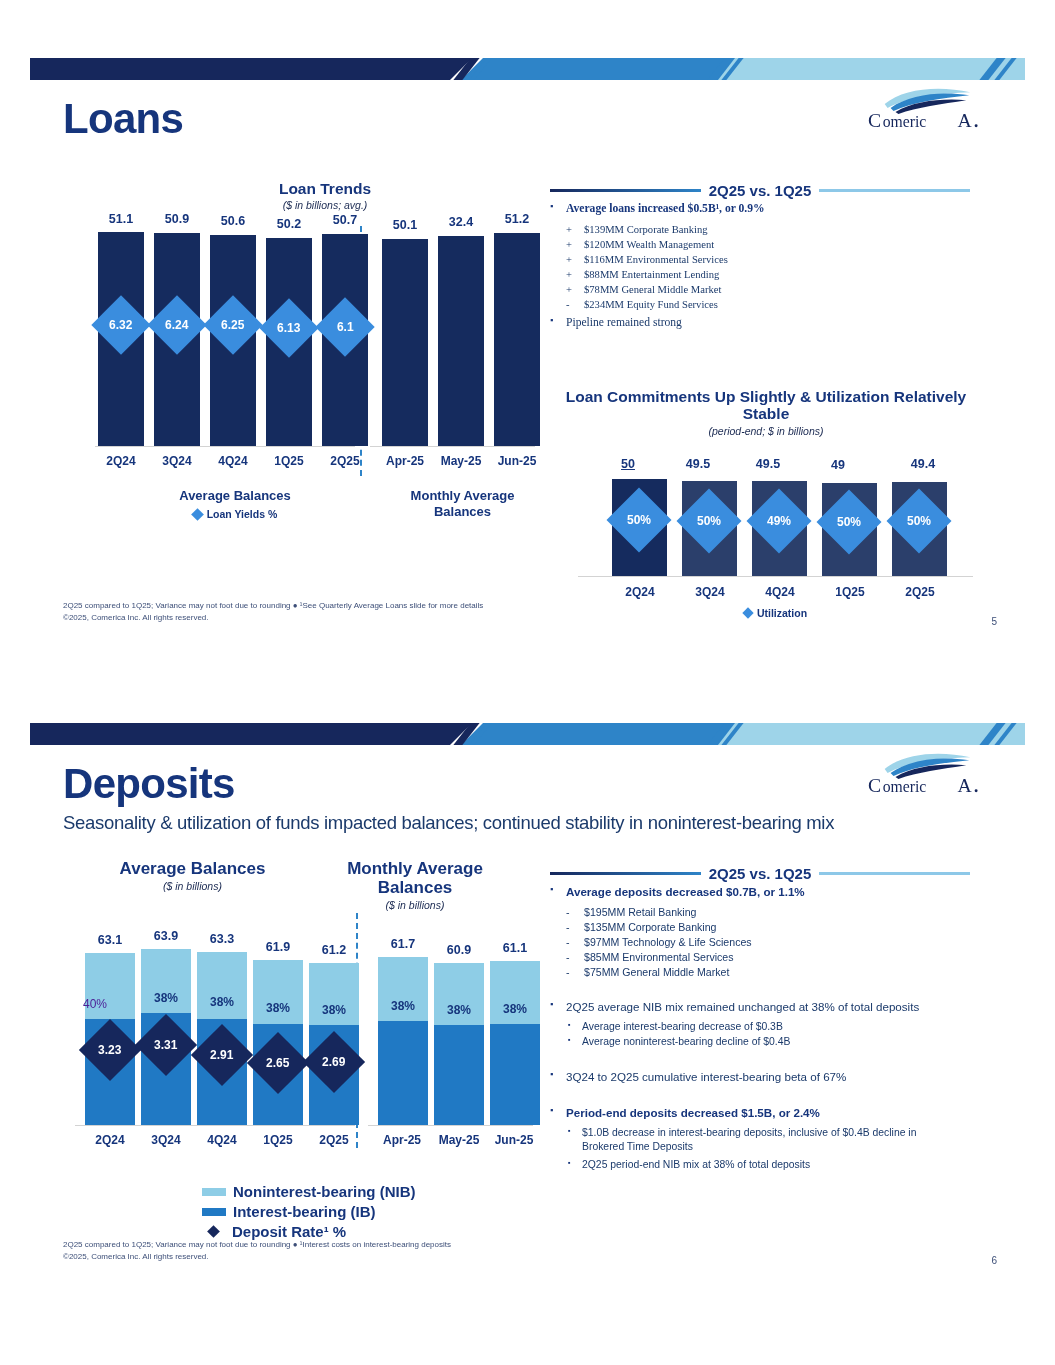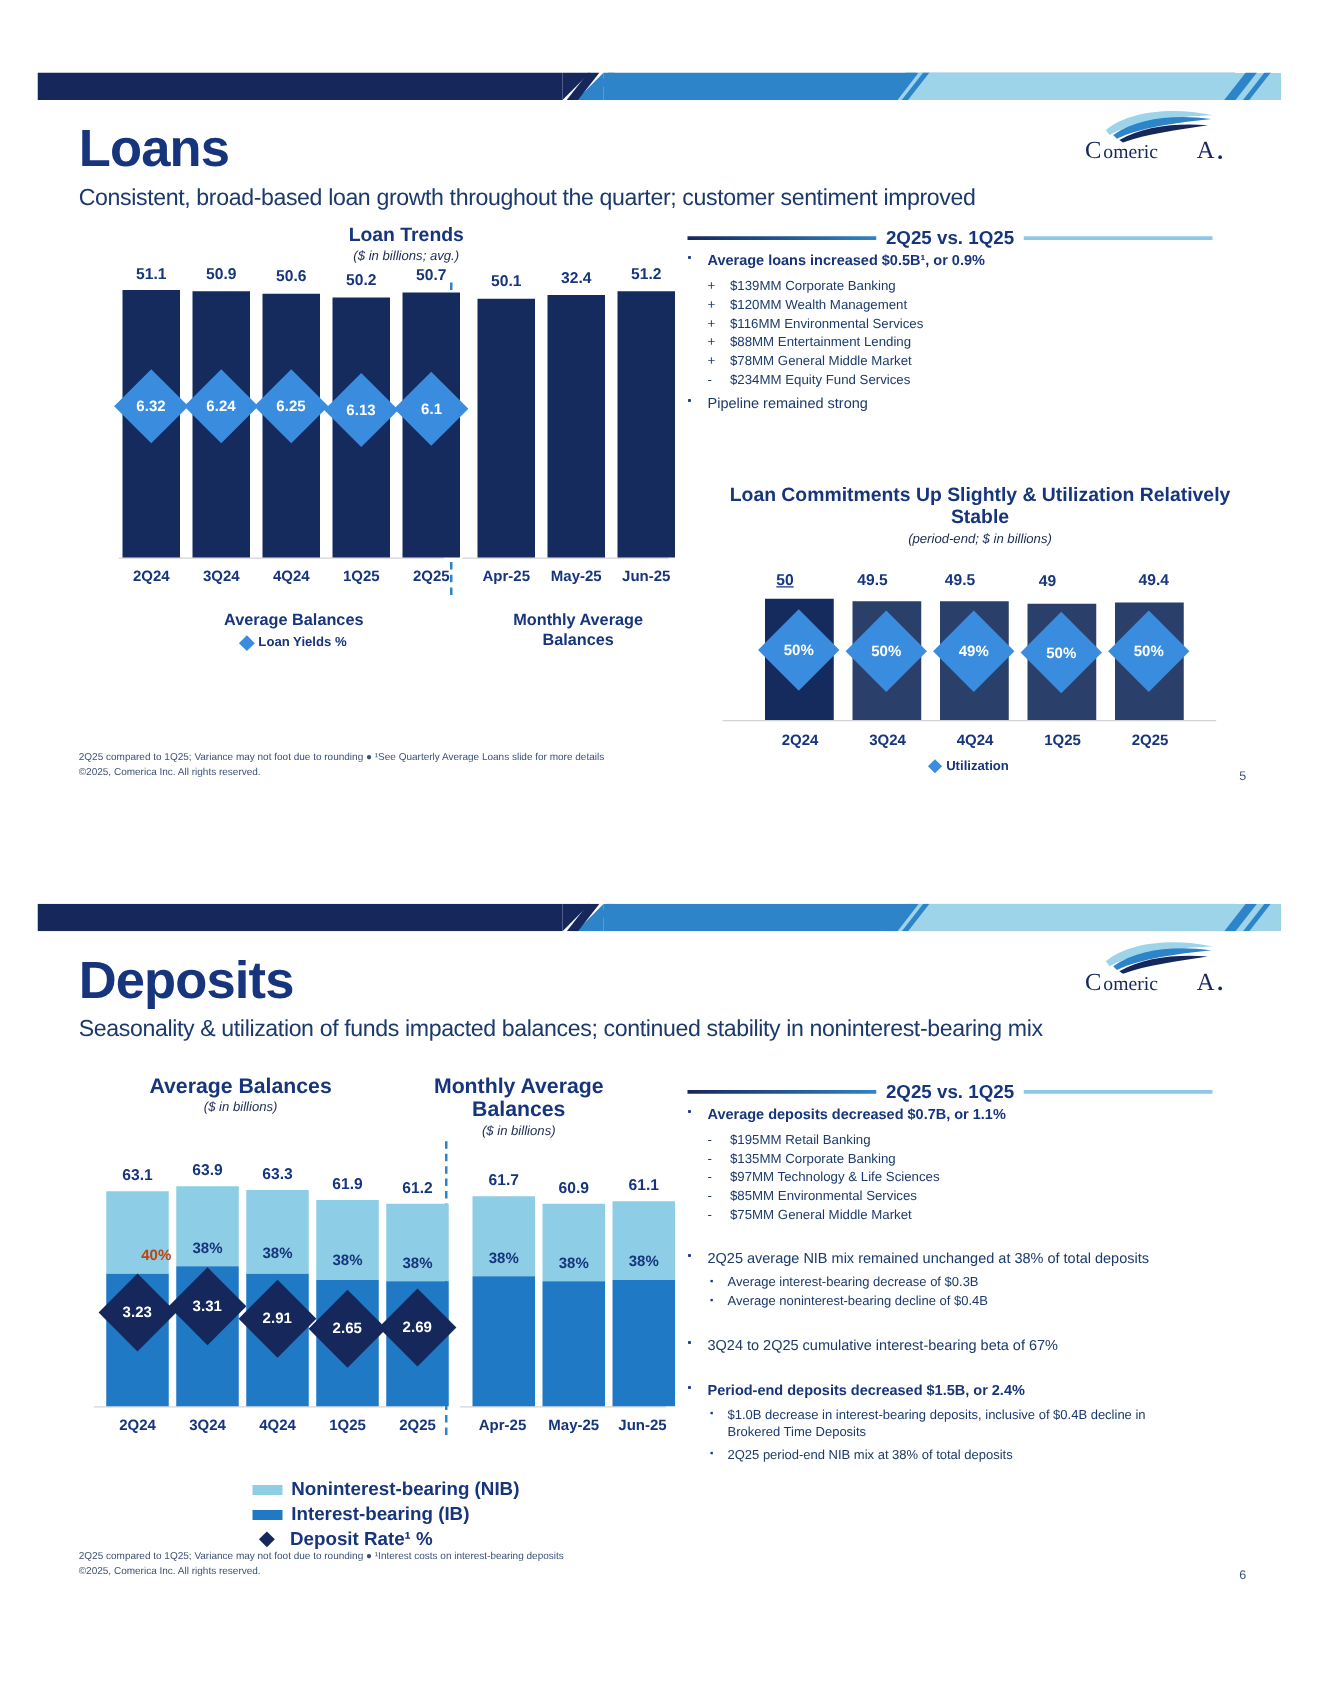--- a/index.html
+++ b/index.html
@@ -98,21 +98,20 @@
     <div class="light2"></div>
     <div class="slash s1"></div>
     <div class="slash s2"></div>
     <div class="slash s3"></div>
     <div class="slash s4"></div>
     <div class="slash s5"></div>
     <div class="slash s6"></div>
   </div>
 
   <div class="slide-title">Loans</div>
-  <div class="slide-sub">Consistent, broad-based loan growth throughout the quarter; customer sentiment improved</div>
 
   <svg class="logo" viewBox="0 0 240 96">
     <path d="M40 40 C78 8, 150 2, 214 16 C152 18, 86 26, 46 48 Z" fill="#9ed4e9"></path>
     <path d="M52 48 C92 20, 152 14, 212 22 C154 28, 96 36, 58 54 Z" fill="#2e84c8"></path>
     <path d="M62 56 C100 34, 154 28, 206 32 C156 40, 106 46, 68 60 Z" fill="#16275c"></path>
     <text x="6" y="86" font-family="Liberation Serif, serif" font-size="40" fill="#16275c">C</text>
     <text x="36" y="86" font-family="Liberation Serif, serif" font-size="32" fill="#16275c">omeric</text>
     <text x="188" y="86" font-family="Liberation Serif, serif" font-size="40" fill="#16275c">A</text>
     <circle cx="226" cy="84" r="3" fill="#16275c"></circle>
   </svg>
@@ -188,32 +187,32 @@
       <div>Balances</div>
     </div>
   </div>
 
   <div class="hdr-row" style="left:520px; top:124px;">
     <span class="hdr-rule-l"></span>
     <span class="hdr-txt">2Q25 vs. 1Q25</span>
     <span class="hdr-rule-r"></span>
   </div>
 
-  <div style="position:absolute; left:520px; top:144px; width:440px;">
+  <div style="position:absolute; left:520px; top:144px; width:440px;font-family:Liberation Serif, serif;">
     <div class="lv1" style="margin-bottom:5px;">Average loans increased $0.5B¹, or 0.9%</div>
     <div class="lv2"><span class="sgn">+</span><span>$139MM Corporate Banking</span></div>
     <div class="lv2"><span class="sgn">+</span><span>$120MM Wealth Management</span></div>
     <div class="lv2"><span class="sgn">+</span><span>$116MM Environmental Services</span></div>
     <div class="lv2"><span class="sgn">+</span><span>$88MM Entertainment Lending</span></div>
     <div class="lv2"><span class="sgn">+</span><span>$78MM General Middle Market</span></div>
     <div class="lv2"><span class="sgn">-</span><span>$234MM Equity Fund Services</span></div>
     <div class="lv1n" style="margin-top:4px;">Pipeline remained strong</div>
   </div>
 
-  <div style="position:absolute; left:544px; top:330px; width:420px;">
+  <div style="position:absolute; left:526px; top:330px; width:420px;">
     <div class="chart-title" style="font-size:15.5px;">Loan Commitments Up Slightly &amp; Utilization Relatively Stable</div>
     <div class="chart-units">(period-end; $ in billions)</div>
   </div>
 
   <div style="position:absolute; left:530px; top:395px; width:430px; height:160px;">
     <div class="axis-line" style="left:18px; top:123px; width:395px;"></div>
 
     <div class="bar-val" style="position:absolute;left:40px;top:4px;width:56px;text-decoration:underline;">50</div>
     <div class="bar" style="left:52px;top:26px;width:55px;height:97px;background:#152b5e;"></div>
     <div class="diamond" style="left:56px;top:44px;width:46px;height:46px;background:#3a8dde;">
@@ -303,21 +302,21 @@
 
   <div style="position:absolute; left:20px; top:190px; width:500px; height:260px;">
     <div class="divider" style="left:306px; top:0px; height:235px;"></div>
     <div class="axis-line" style="left:25px; top:212px; width:280px;"></div>
     <div class="axis-line" style="left:318px; top:212px; width:165px;"></div>
 
     <div>
       <div class="bar-val" style="position:absolute;left:33px;top:20px;width:54px;">63.1</div>
       <div class="bar" style="left:35px;top:40px;width:50px;height:66px;background:#8ecde6;"></div>
       <div class="bar" style="left:35px;top:106px;width:50px;height:106px;background:#2079c4;"></div>
-      <div style="position:absolute;left:33px;top:84px;width:54px;text-align:right;font-size:12px;font-weight:bold;color:#c2410c;">40%</div>
+      <div style="position:absolute;left:33px;top:84px;width:54px;text-align:left;font-size:12px;font-weight:normal;color:#4c1d95;">40%</div>
       <div class="diamond" style="left:38px;top:115px;width:44px;height:44px;background:#16275c;">
         <span>3.23</span>
       </div>
       <div class="cat-lbl" style="position:absolute;left:33px;top:220px;width:54px;">2Q24</div>
 
       <div class="bar-val" style="position:absolute;left:89px;top:16px;width:54px;">63.9</div>
       <div class="bar" style="left:91px;top:36px;width:50px;height:64px;background:#8ecde6;"></div>
       <div class="bar" style="left:91px;top:100px;width:50px;height:112px;background:#2079c4;"></div>
       <div style="position:absolute;left:89px;top:78px;width:54px;text-align:center;font-size:12px;font-weight:bold;color:#16357c;">38%</div>
       <div class="diamond" style="left:94px;top:110px;width:44px;height:44px;background:#16275c;">

